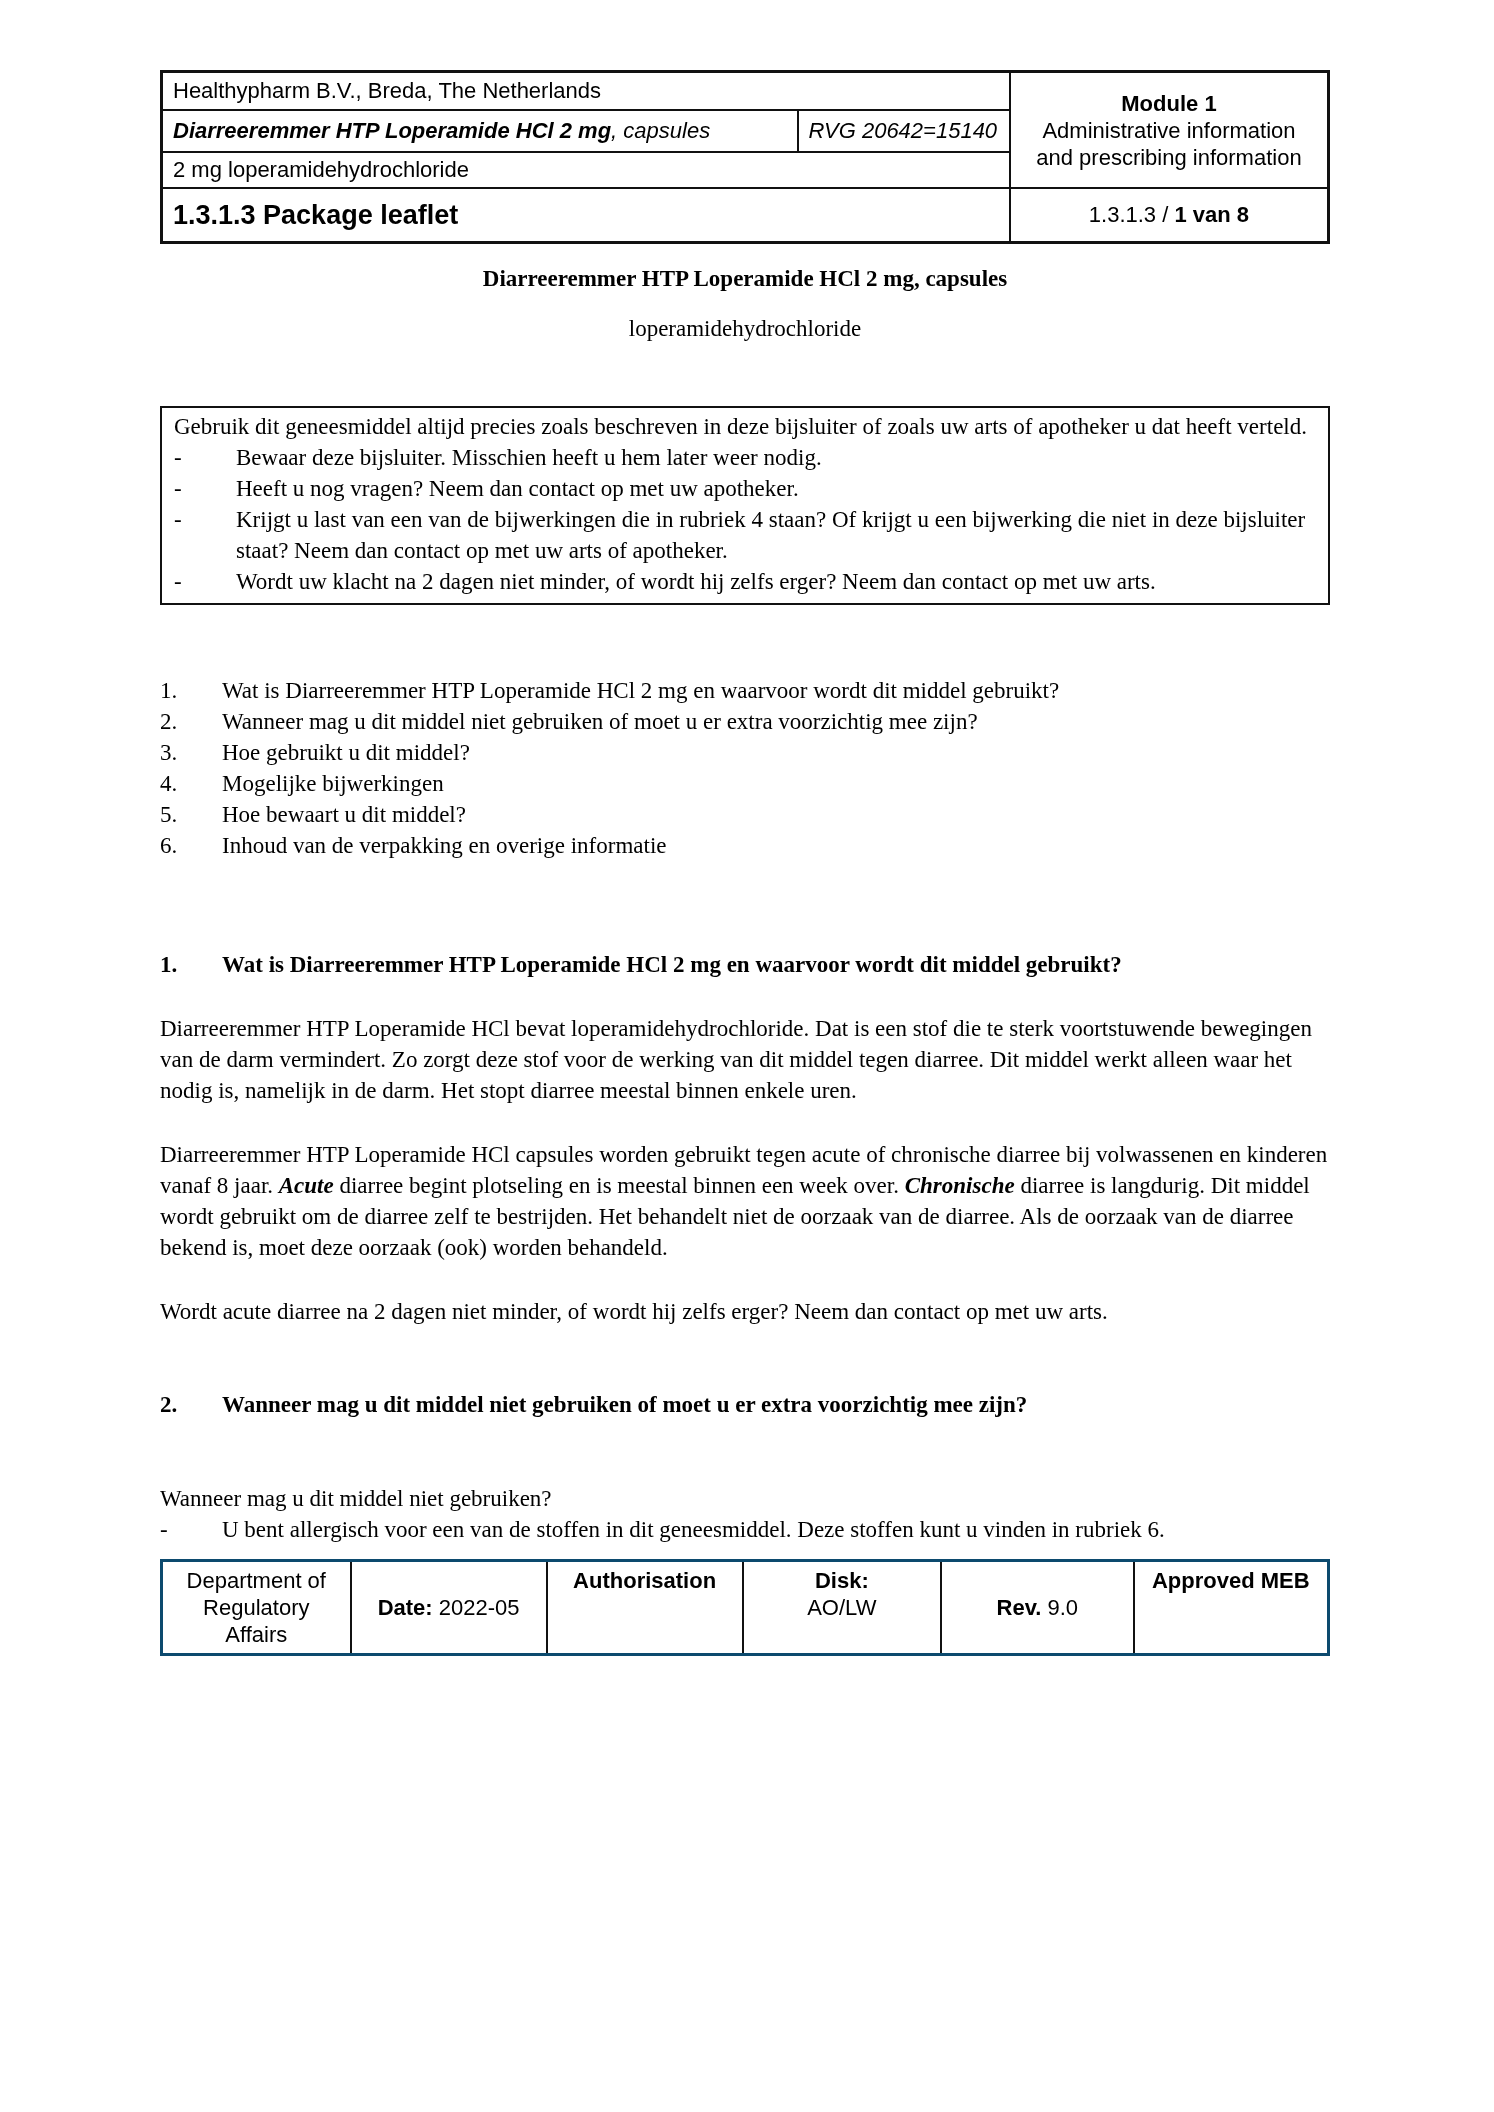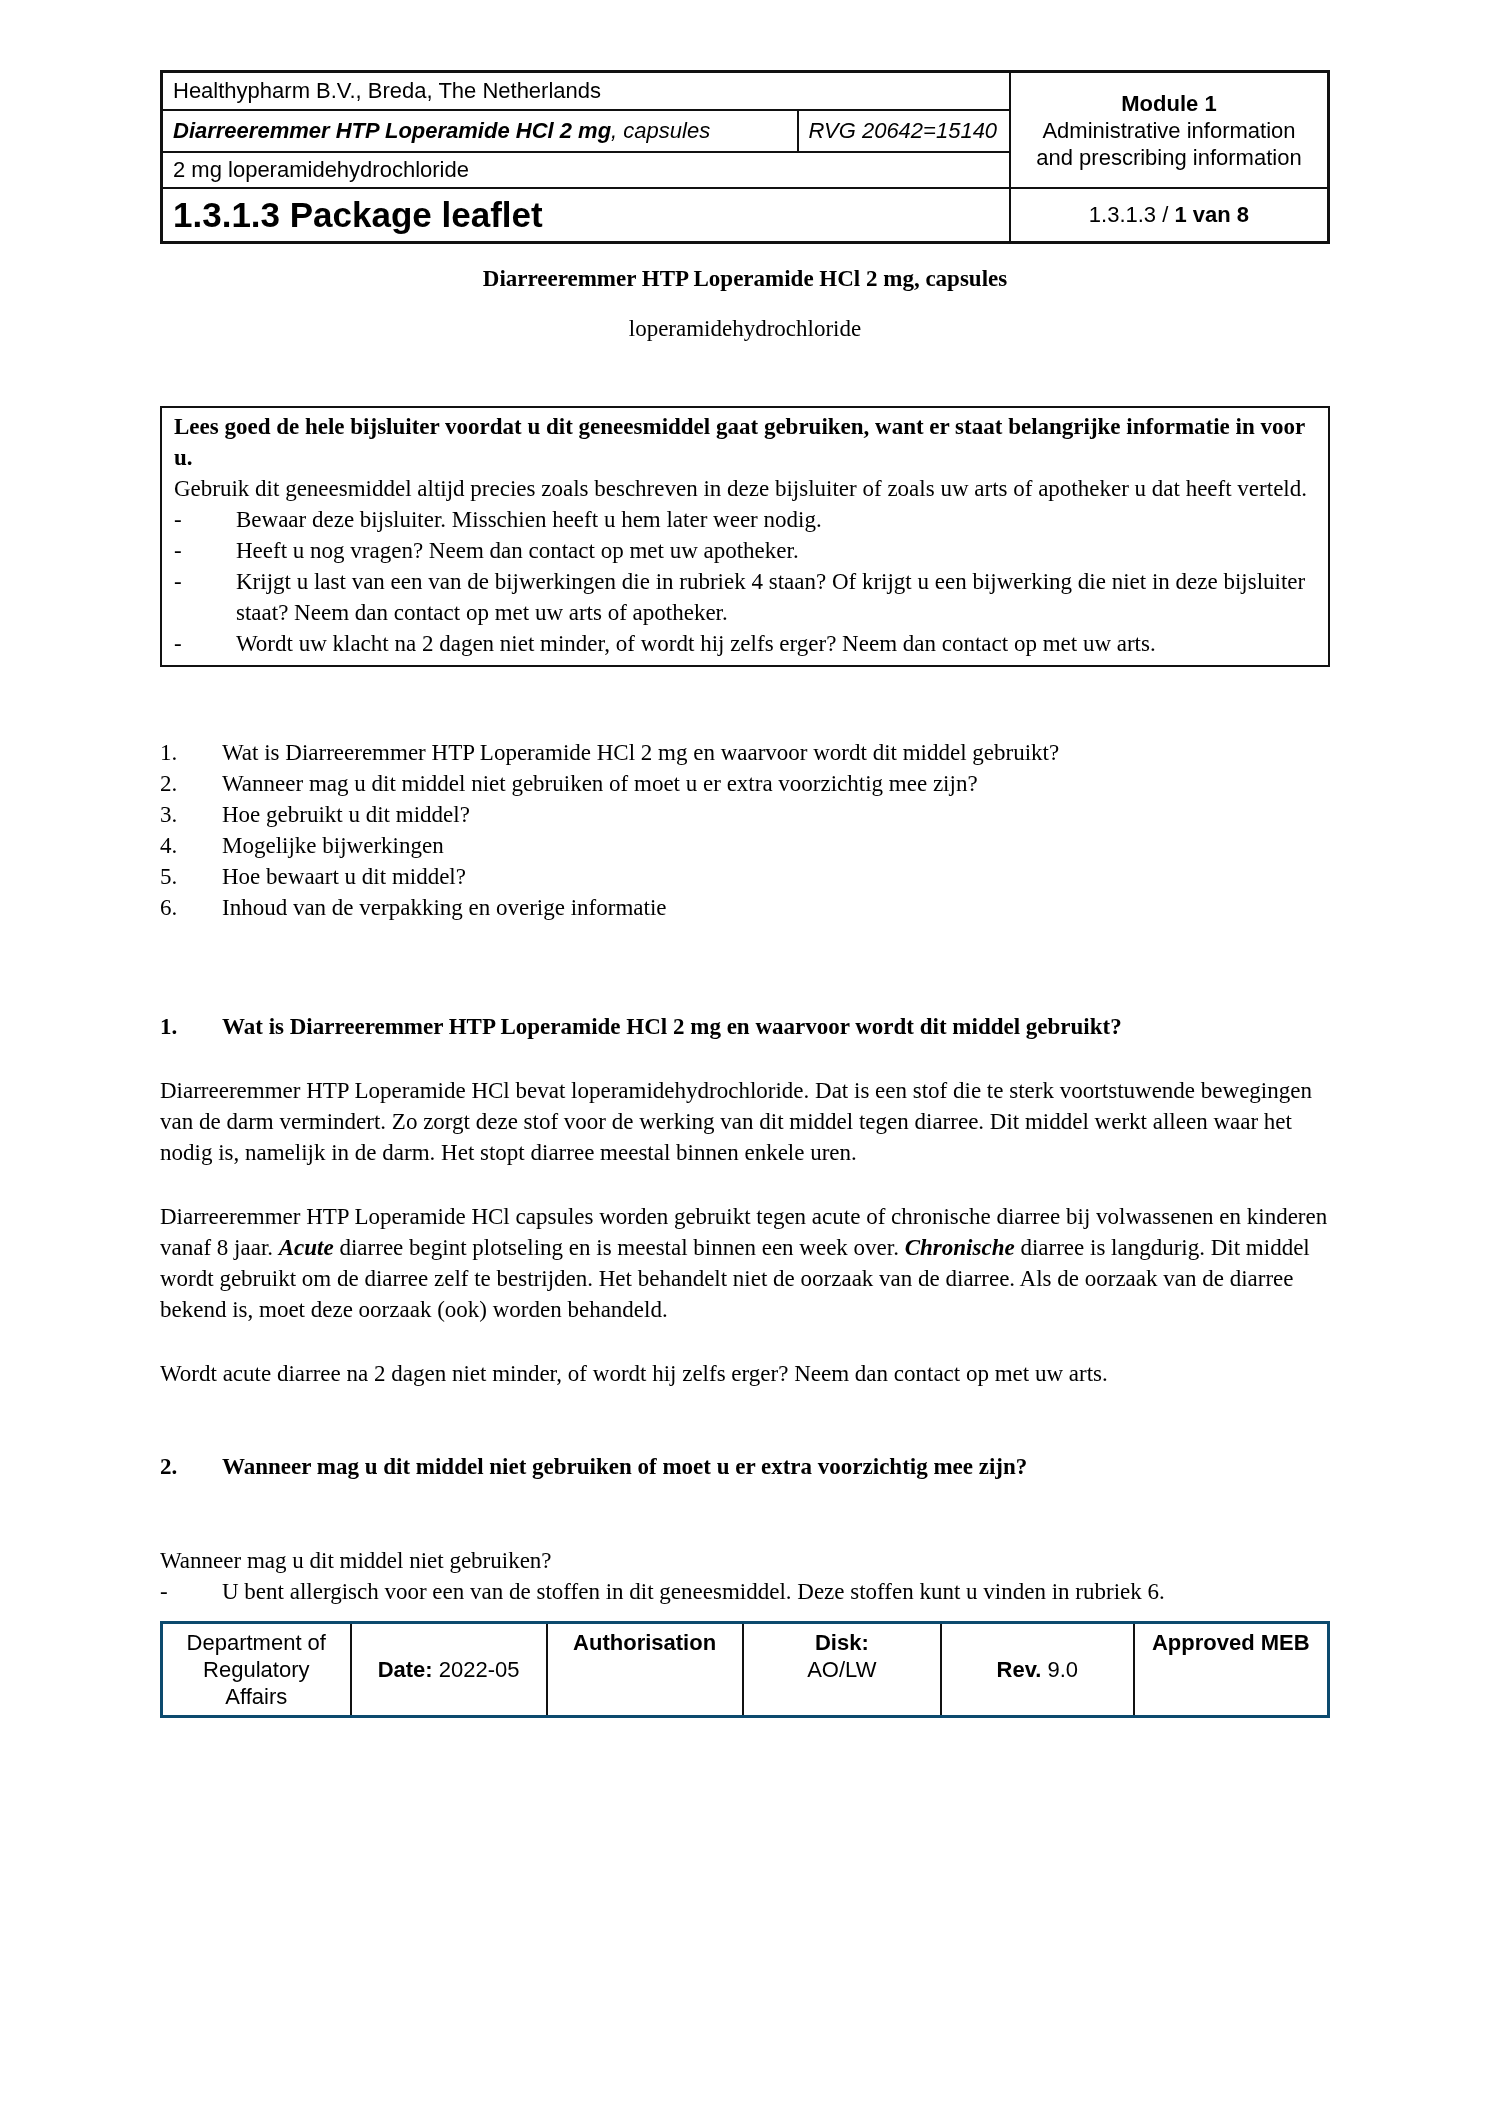--- a/index.html
+++ b/index.html
@@ -32,21 +32,21 @@
   td.c-company { height:28px; }
   td.c-product { height:32px; }
   .bi { font-weight:bold; font-style:italic; }
   .it { font-style:italic; }
   td.c-rvg { font-style:italic; }
   td.c-module { text-align:center; line-height:27px; }
   .module-title { font-weight:bold; }
   td.c-bar {
     background:#c9c9c9;
     font-weight:bold;
-    font-size:35px;
+    font-size:27px;
     height:44px;
     padding-left:10px;
   }
   td.c-pageref { text-align:center; font-size:22px; }
 
   
   .bodytext {
     font-family:"Liberation Serif", serif;
     font-size:23px;
     line-height:31px;
@@ -130,21 +130,20 @@
         <td class="c-pageref"><span>1.3.1.3 / </span><span class="b">1 van 8</span></td>
       </tr>
     </tbody>
       </table>
 
     <div class="bodytext">
       <h2 class="doc-title center b">Diarreeremmer HTP Loperamide HCl 2 mg, capsules</h2>
       <div class="center substance">loperamidehydrochloride</div>
 
       <div class="lees-box">
-        <div class="b">Lees goed de hele bijsluiter voordat u dit geneesmiddel gaat gebruiken, want er staat belangrijke informatie in voor u.</div>
         <div>Gebruik dit geneesmiddel altijd precies zoals beschreven in deze bijsluiter of zoals uw arts of apotheker u dat heeft verteld.</div>
         <div class="hang">
           <span class="marker">-</span>
           <span class="txt">Bewaar deze bijsluiter. Misschien heeft u hem later weer nodig.</span>
         </div>
         <div class="hang">
           <span class="marker">-</span>
           <span class="txt">Heeft u nog vragen? Neem dan contact op met uw apotheker.</span>
         </div>
         <div class="hang">

